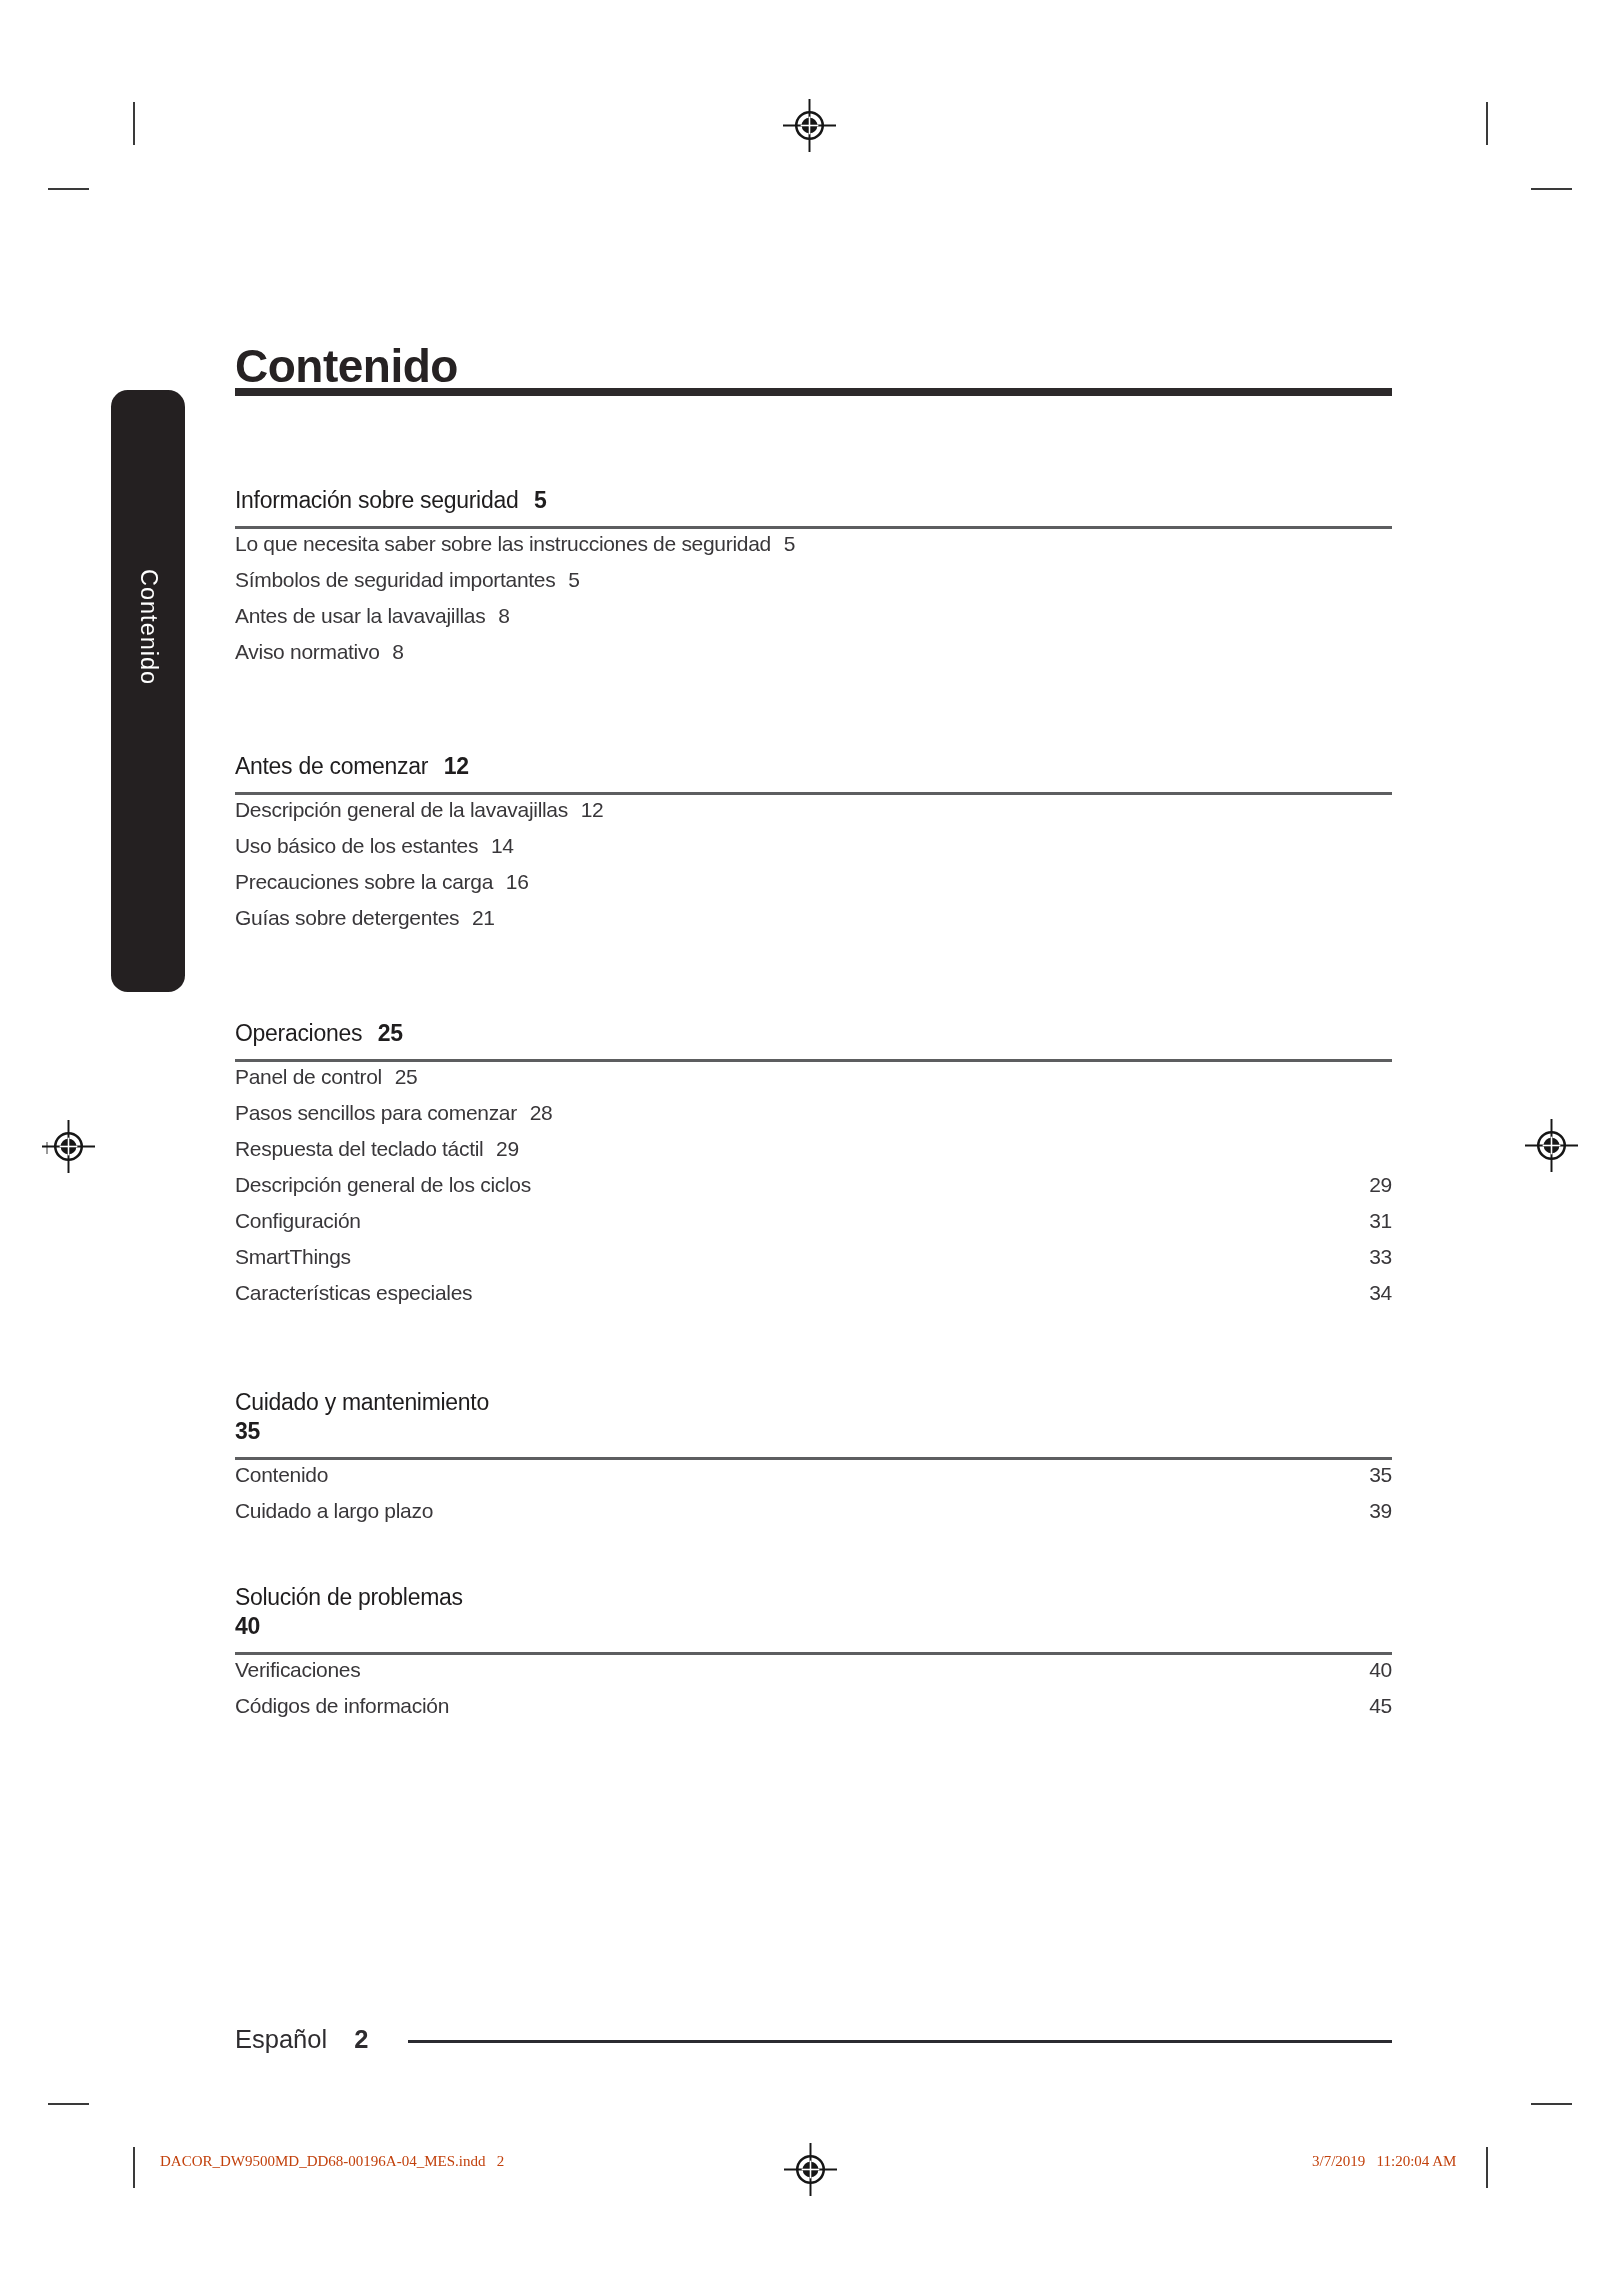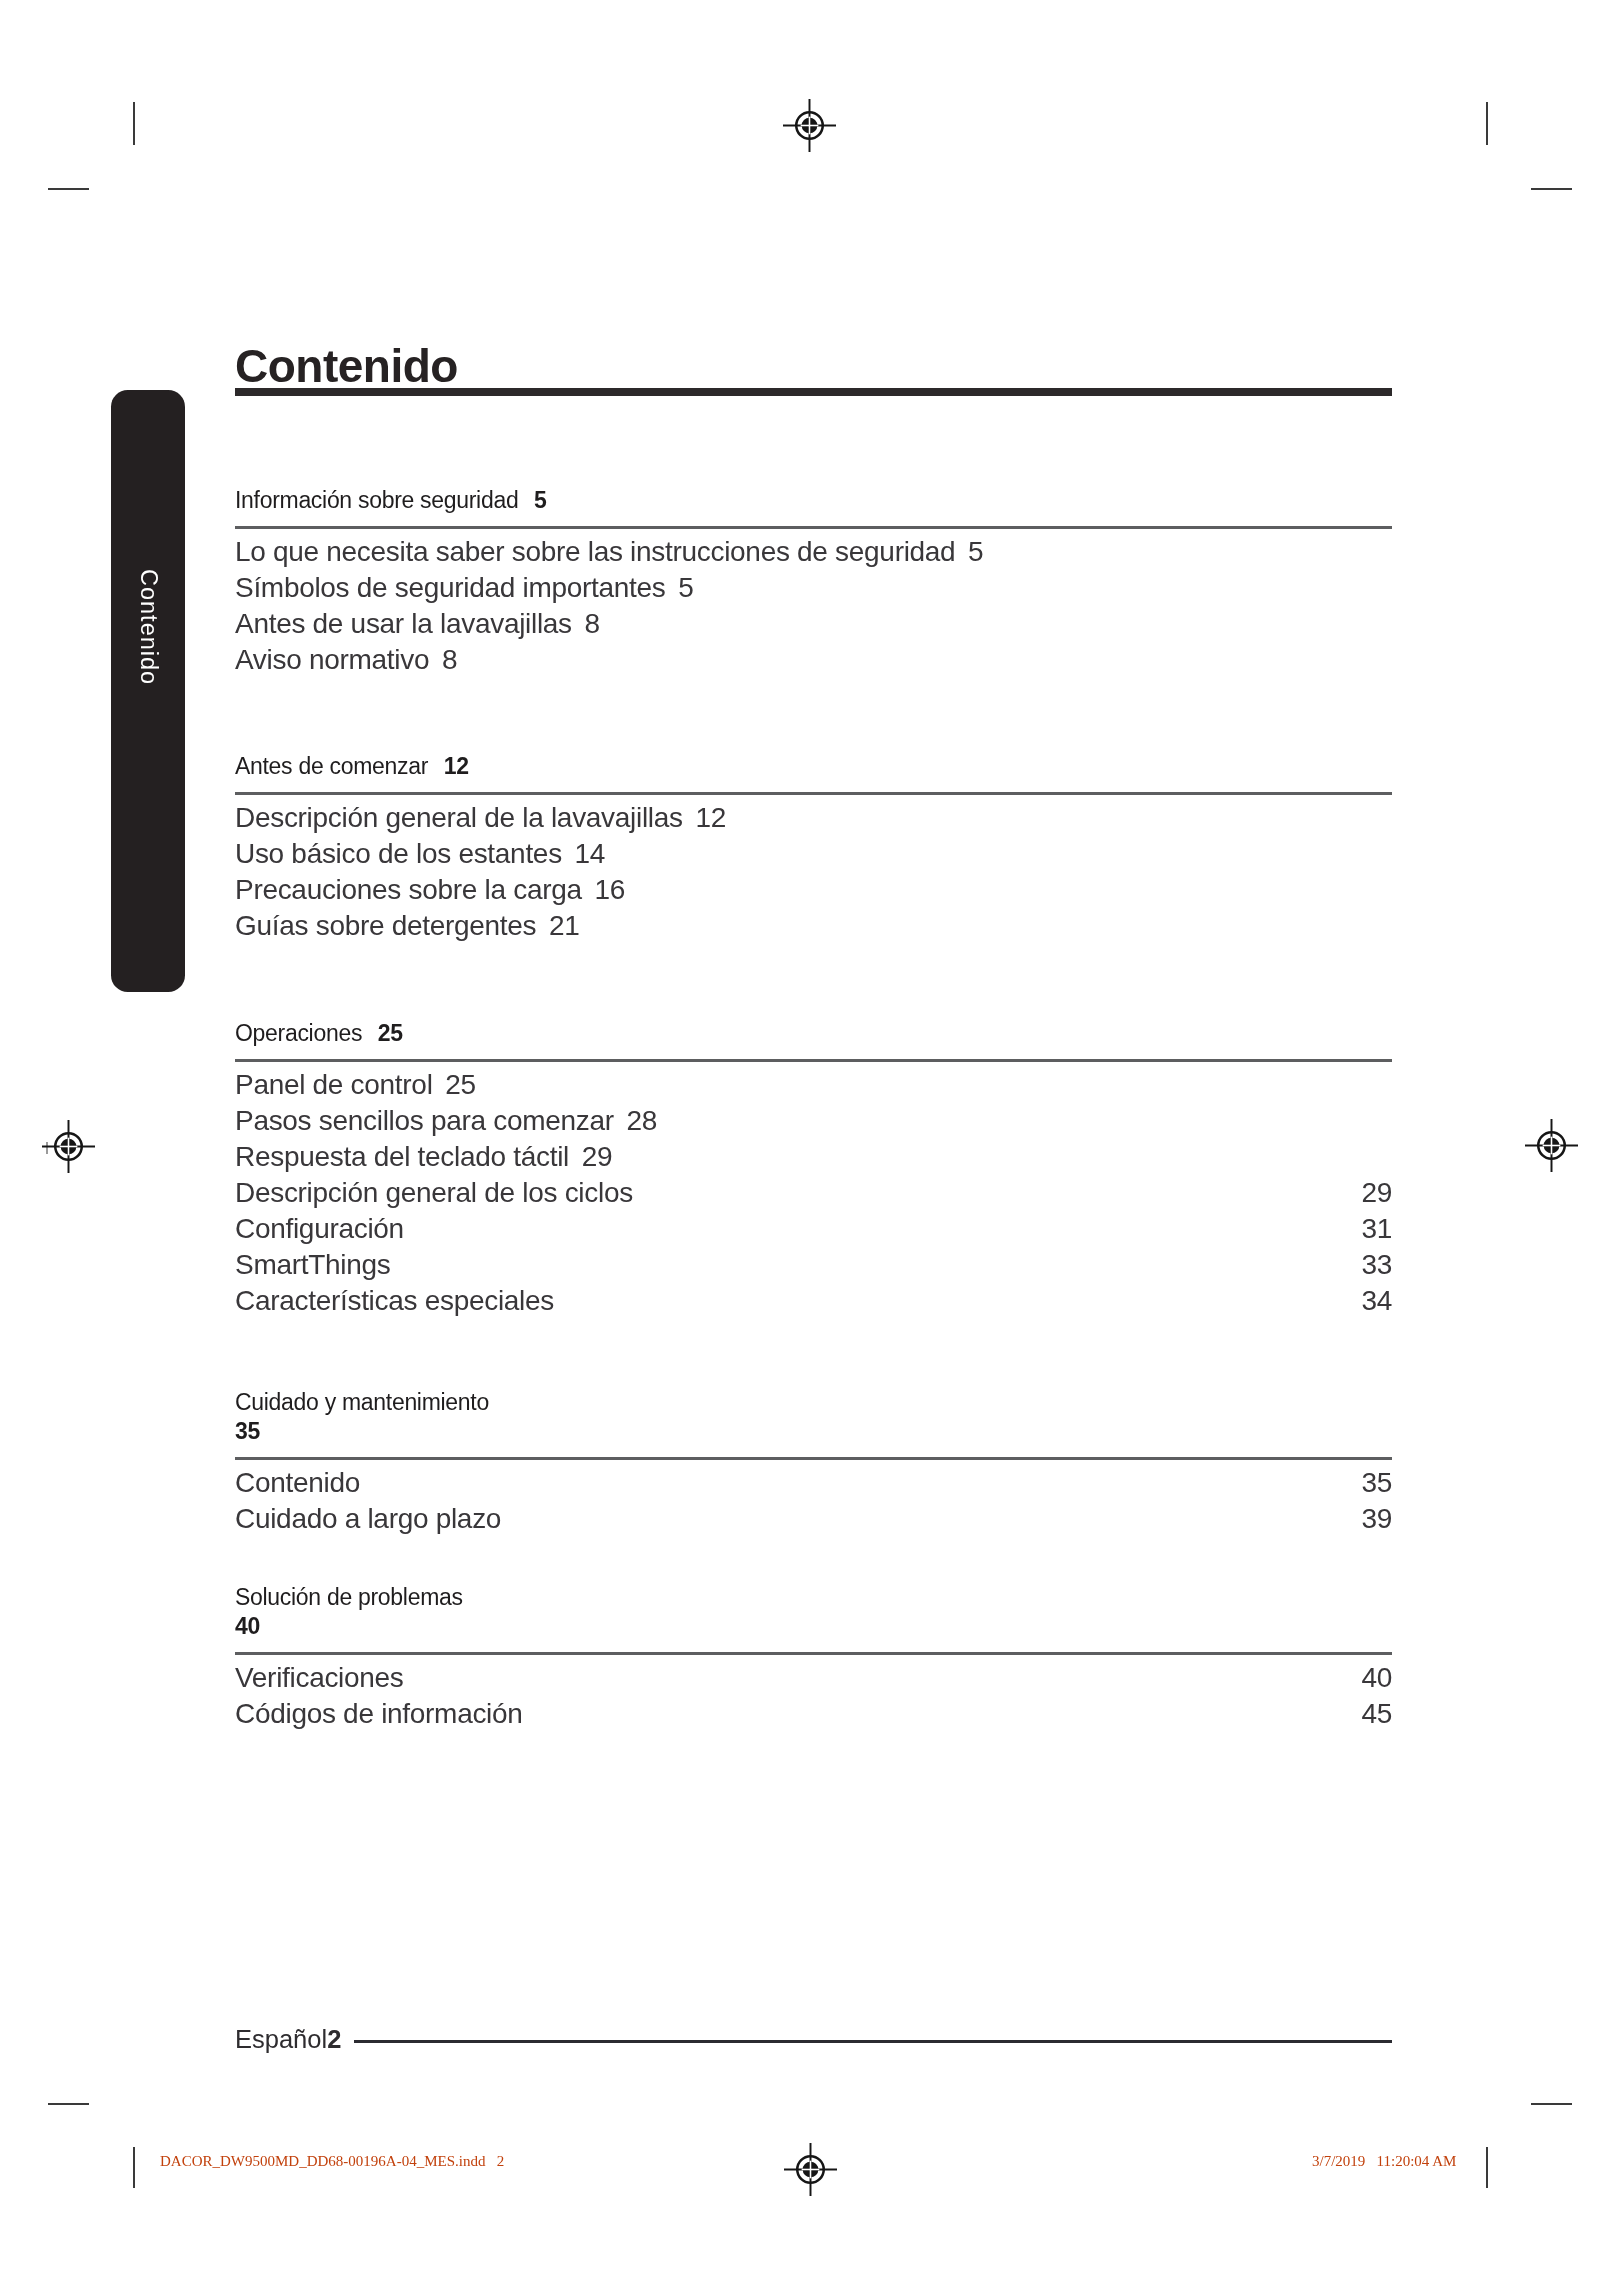--- a/index.html
+++ b/index.html
@@ -29,29 +29,29 @@
   .title-rule{position:absolute;left:235px;top:388px;width:1157px;height:7.8px;background:#2c292a;}
   
   .toc-section{position:absolute;left:235px;width:1157px;}
   .sec-header{font-size:23px;line-height:29px;color:#1f1d1e;letter-spacing:-0.3px;display:flex;align-items:baseline;}
   .sec-header .sec-page{font-weight:700;}
   .sec-header.inline .sec-page{margin-left:15.7px;}
   .sec-header.right{justify-content:space-between;flex-direction:column;}
   .sec-rule{margin-top:10.8px;height:2.9px;background:#5d5e60;}
   .sec-items{padding-top:2.9px;}
   .toc-item{
-    height:36px;display:flex;align-items:flex-end;font-size:28px;
+    height:36px;display:flex;align-items:flex-start;font-size:21px;
     color:#39373a;letter-spacing:-0.3px;
   }
   .toc-item.inline .pg{margin-left:12.7px;}
   .toc-item.right{justify-content:space-between;}
   
   .page-footer{
     position:absolute;left:235px;top:2023px;width:1157px;
-    display:flex;align-items:center;font-size:25.5px;color:#2e2c2f;line-height:33px;
+    display:flex;align-items:center;font-size:25.5px;color:#2e2c2f;line-height:33px;gap:27px;
   }
   .page-footer .pgnum{font-weight:700;}
   .footer-line{flex:1;height:3.9px;background:#2b2b31;margin-left:12.7px;margin-top:3.9px;}
   
   .print-slug{position:absolute;font-family:"Liberation Serif", serif;font-size:15px;color:#c2410c;white-space:pre;}
   .slug-left{left:160px;top:2153px;}
   .slug-right{left:1312px;top:2153px;}
 </style>
 </head>
 <body>

